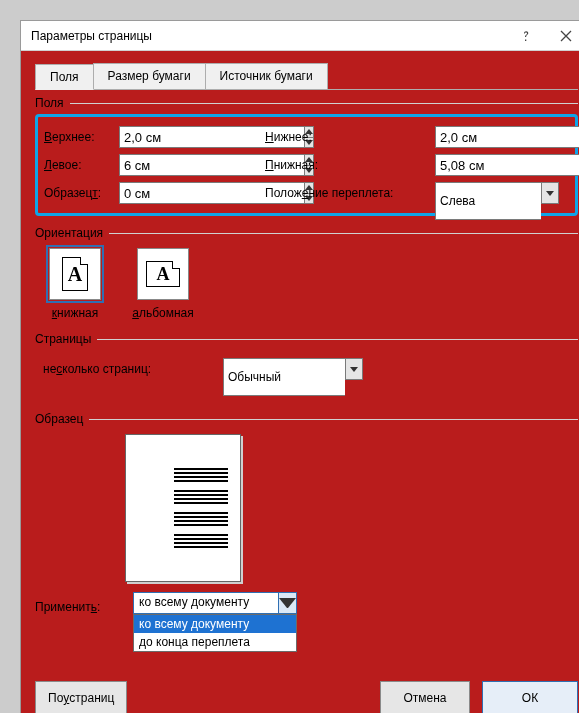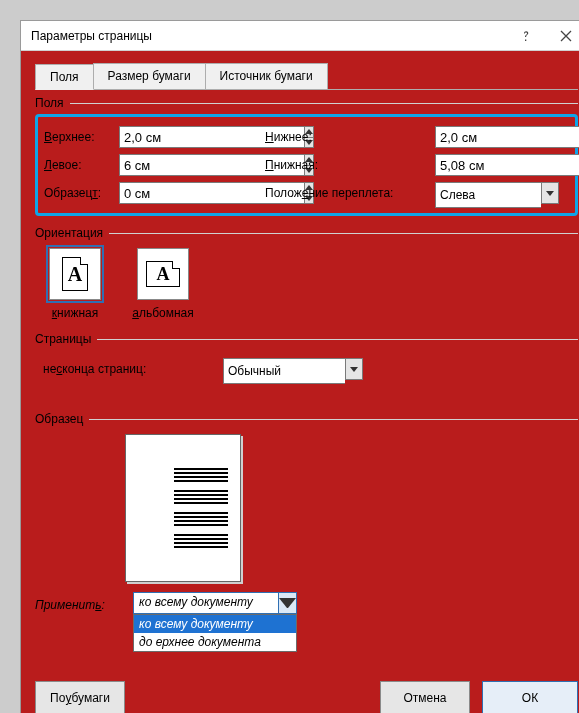--- a/index.html
+++ b/index.html
@@ -25,21 +25,21 @@
 .u { text-decoration: underline; }
 
 .spin { display: flex; width: 124px; height: 22px; }
 .spin input { flex: 1; border: 1px solid #7a7a7a; border-right: none; padding: 2px 4px; font-size: 13px; background: #fff; }
 .spin .arrows { width: 18px; display: flex; flex-direction: column; }
 .spin .arrows div { flex: 1; border: 1px solid #7a7a7a; background: #e5e5e5; display:flex; align-items:center; justify-content:center;}
 .spin .arrows div:first-child { border-bottom: none; }
 .spin .arrows svg { width: 8px; height: 5px; }
 
 .combo { display: flex; width: 124px; height: 22px; }
-.combo .ctext { flex: 1; border: 1px solid #7a7a7a; border-right: none; padding: 12px 4px; background: #fff; display:flex; align-items:center;}
+.combo .ctext { flex: 1; border: 1px solid #7a7a7a; border-right: none; padding: 18px 4px; background: #fff; display:flex; align-items:center;}
 .combo .cbtn { width: 18px; border: 1px solid #7a7a7a; background: #e5e5e5; display:flex; align-items:center; justify-content:center;}
 .combo .cbtn svg { width:8px; height:5px;}
 
 .gap { width: 22px; }
 
 .orient { display: flex; gap: 24px; padding: 6px 0 0 8px; }
 .orient .opt { display: flex; flex-direction: column; align-items: center; gap: 6px; width: 64px;}
 .orient .opt .ic { width: 52px; height: 52px; border: 1px solid #888; display:flex; align-items:center; justify-content:center; background:#fff;}
 .orient .opt.sel .ic { outline: 2px solid #2f6fb3; outline-offset: 1px; }
 .page-ic-p { width: 26px; height: 34px; border:1px solid #000; position:relative; font-family: "Times New Roman", serif; font-size: 20px; font-weight:bold; display:flex; align-items:center; justify-content:center;}
@@ -48,21 +48,21 @@
 
 .pages-row { display:flex; align-items:center; padding: 10px 0 0 8px;}
 .pages-row .plbl { width: 180px;}
 .pages-row .combo { width: 140px;}
 
 .preview { width: 116px; height: 148px; background:#fff; border:1px solid #666; margin: 6px 0 0 90px; box-shadow: 2px 2px 0 #d0d0d0; display:flex; align-items:center; justify-content:flex-end; padding-right: 12px;}
 .preview .lines { width: 54px; display:flex; flex-direction:column; gap:2px;}
 .preview .lines div { height:2px; background:#000;}
 .preview .lines .gapline { height:4px; background:transparent;}
 
-.apply-row { display:flex; align-items:center; padding: 10px 0 0 0; position:relative;font-style:italic;}
+.apply-row { display:flex; align-items:flex-end; padding: 10px 0 0 0; position:relative;}
 .apply-row .albl { width: 98px; padding-top:3px;}
 .apply-row .acombo-wrap { position:relative;}
 .acombo { display:flex; width: 164px; height:22px; border:1px solid #2f6fb3; background:#fff;}
 .acombo .ctxt { flex:1; padding: 2px 5px;}
 .acombo .cbtn2 { width: 18px; background:#dbe8f6; border-left:1px solid #2f6fb3; display:flex; align-items:center; justify-content:center;}
 .dropdown { position:absolute; top:22px; left:0; width:164px; border:1px solid #6b6b6b; background:#fff;}
 .dropdown .opt { padding:2px 5px;}
 .dropdown .opt.sel { background:#1e72d2; color:#fff;}
 
 .btnbar { position:absolute; bottom:10px; left:14px; right:14px; display:flex;}
@@ -193,21 +193,21 @@
               <div class="page-ic-l">A<div class="fold"></div></div>
             </div>
           <div><span class="u">а</span><span>льбомная</span></div>
         </div>
       </div>
     </fieldset>
 
     <fieldset class="group" style="margin-top:12px;">
       <legend>Страницы</legend>
       <div class="pages-row">
-        <div class="plbl"><span>не</span><span class="u">с</span><span>конца страниц:</span></div>
+        <div class="plbl"><span>не</span><span class="u">с</span><span>колько страниц:</span></div>
         <div class="combo">
           <div class="ctext">Обычный</div>
           <div class="cbtn">
               <svg viewBox="0 0 8 5">
                 <path d="M0 0 L4 5 L8 0 Z" fill="#333"></path>
               </svg>
             </div>
         </div>
       </div>
     </fieldset>
@@ -245,29 +245,29 @@
         <div class="acombo">
           <div class="ctxt">ко всему документу</div>
           <div class="cbtn2">
               <svg viewBox="0 0 8 5">
                 <path d="M0 0 L4 5 L8 0 Z" fill="#333"></path>
               </svg>
             </div>
         </div>
         <div class="dropdown">
           <div class="opt sel">ко всему документу</div>
-          <div class="opt">до ерхнее документа</div>
+          <div class="opt">до конца переплета</div>
         </div>
       </div>
     </div>
   </div>
 
   <div class="btnbar">
     <div class="btn">
         <span>По </span>
         <span class="u">у</span>
-        <span>бумаги</span>
+        <span>страниц</span>
       </div>
     <div class="spacer"></div>
     <div class="btn">Отмена</div>
     <div class="btn primary">ОК</div>
   </div>
 </div>
 
 </body></html>

